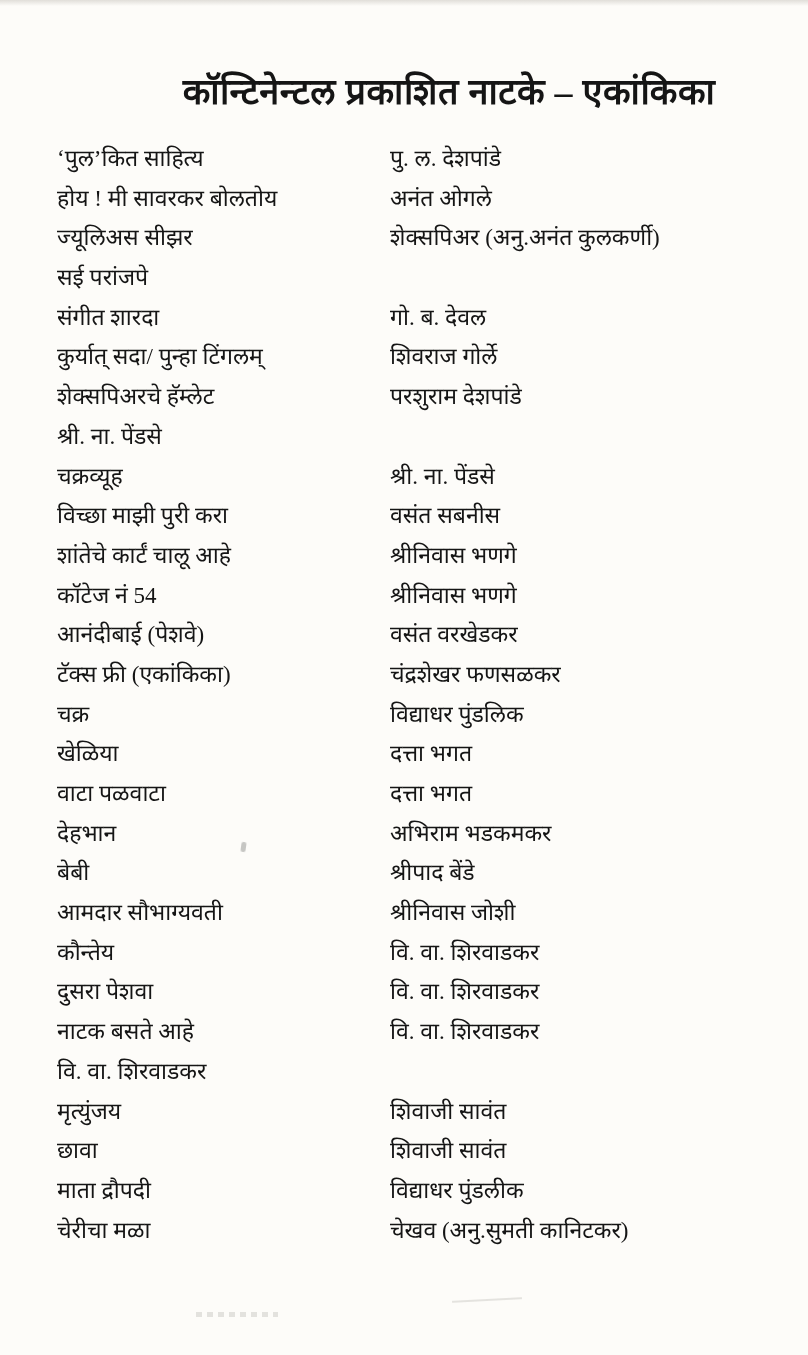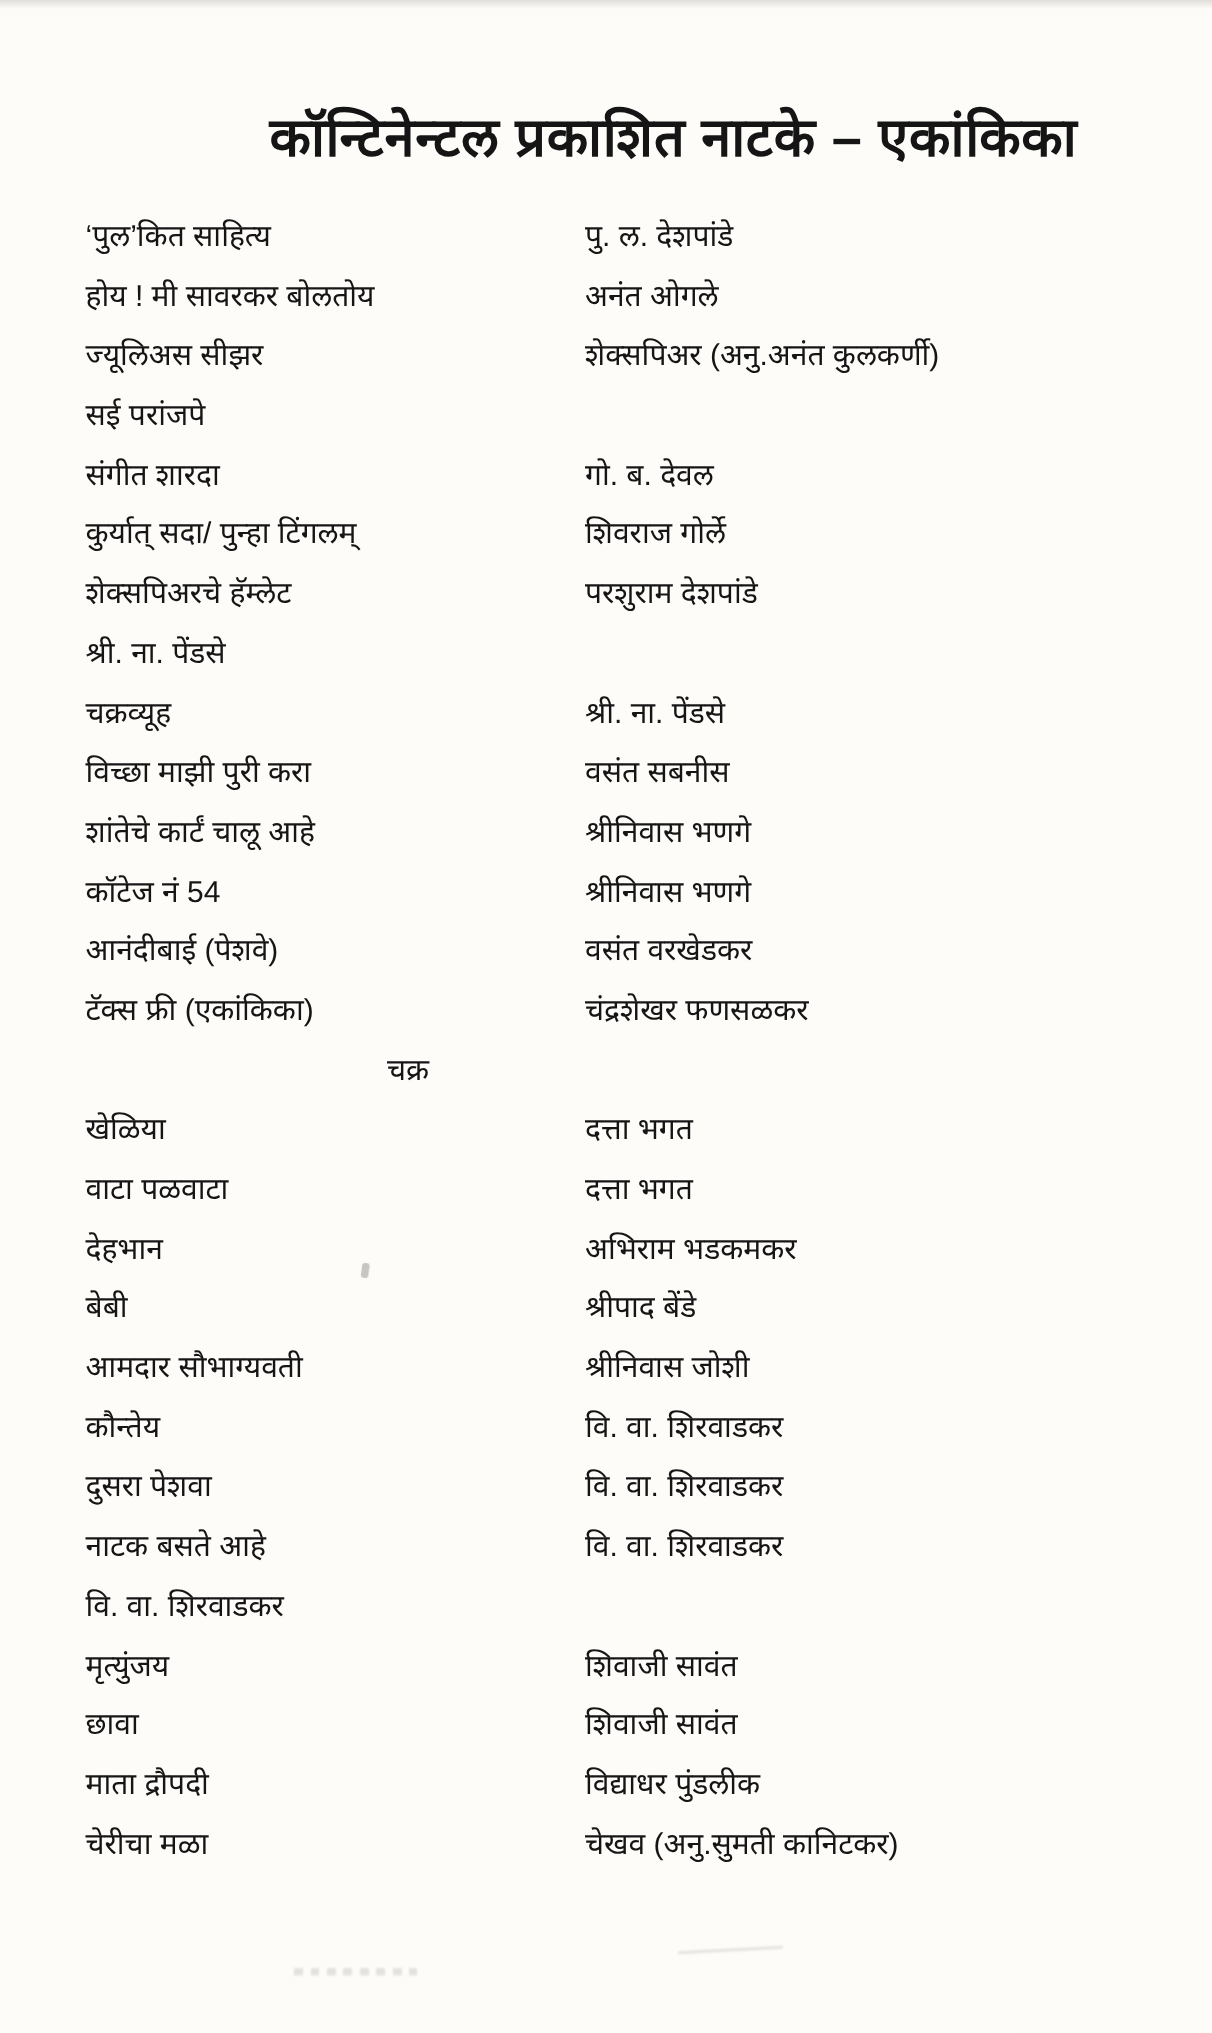--- a/index.html
+++ b/index.html
@@ -6,21 +6,21 @@
     margin: 0;
     padding: 0;
     background: #ffffff;
   }
   .page {
     position: relative;
     width: 808px;
     height: 1355px;
     background: #fdfcf9;
     overflow: hidden;
-    font-family: Liberation Sans, sans-serif;
+    font-family: Liberation Serif, serif;
     color: #151515;
   }
   
   .top-edge {
     position: absolute;
     top: 0; left: 0; right: 0;
     height: 6px;
     background: linear-gradient(to bottom, rgba(190,186,178,0.45), rgba(190,186,178,0));
   }
   .page-title {
@@ -37,24 +37,23 @@
   .catalog-list {
     position: absolute;
     top: 139px;
     left: 57px;
     right: 16px;
   }
   .row {
     display: flex;
     align-items: center;
     height: 39.7px;
-    font-size: 20px;
+    font-size: 23px;
     line-height: 39.7px;
     white-space: nowrap;
-    justify-content: center;
   }
   .col-title {
     flex: none;
     width: 333px;
     overflow: visible;
   }
   .col-author {
     flex: 1;
   }
   
@@ -164,20 +163,21 @@
       <span class="col-author">वसंत वरखेडकर</span>
     </div>
 
     <div class="row">
       <span class="col-title">टॅक्स फ्री (एकांकिका)</span>
       <span class="col-author">चंद्रशेखर फणसळकर</span>
     </div>
 
     <div class="row">
       <span class="col-title">चक्र</span>
+      <span class="col-author">विद्याधर पुंडलिक</span>
     </div>
 
     <div class="row">
       <span class="col-title">खेळिया</span>
       <span class="col-author">दत्ता भगत</span>
     </div>
 
     <div class="row">
       <span class="col-title">वाटा पळवाटा</span>
       <span class="col-author">दत्ता भगत</span>

